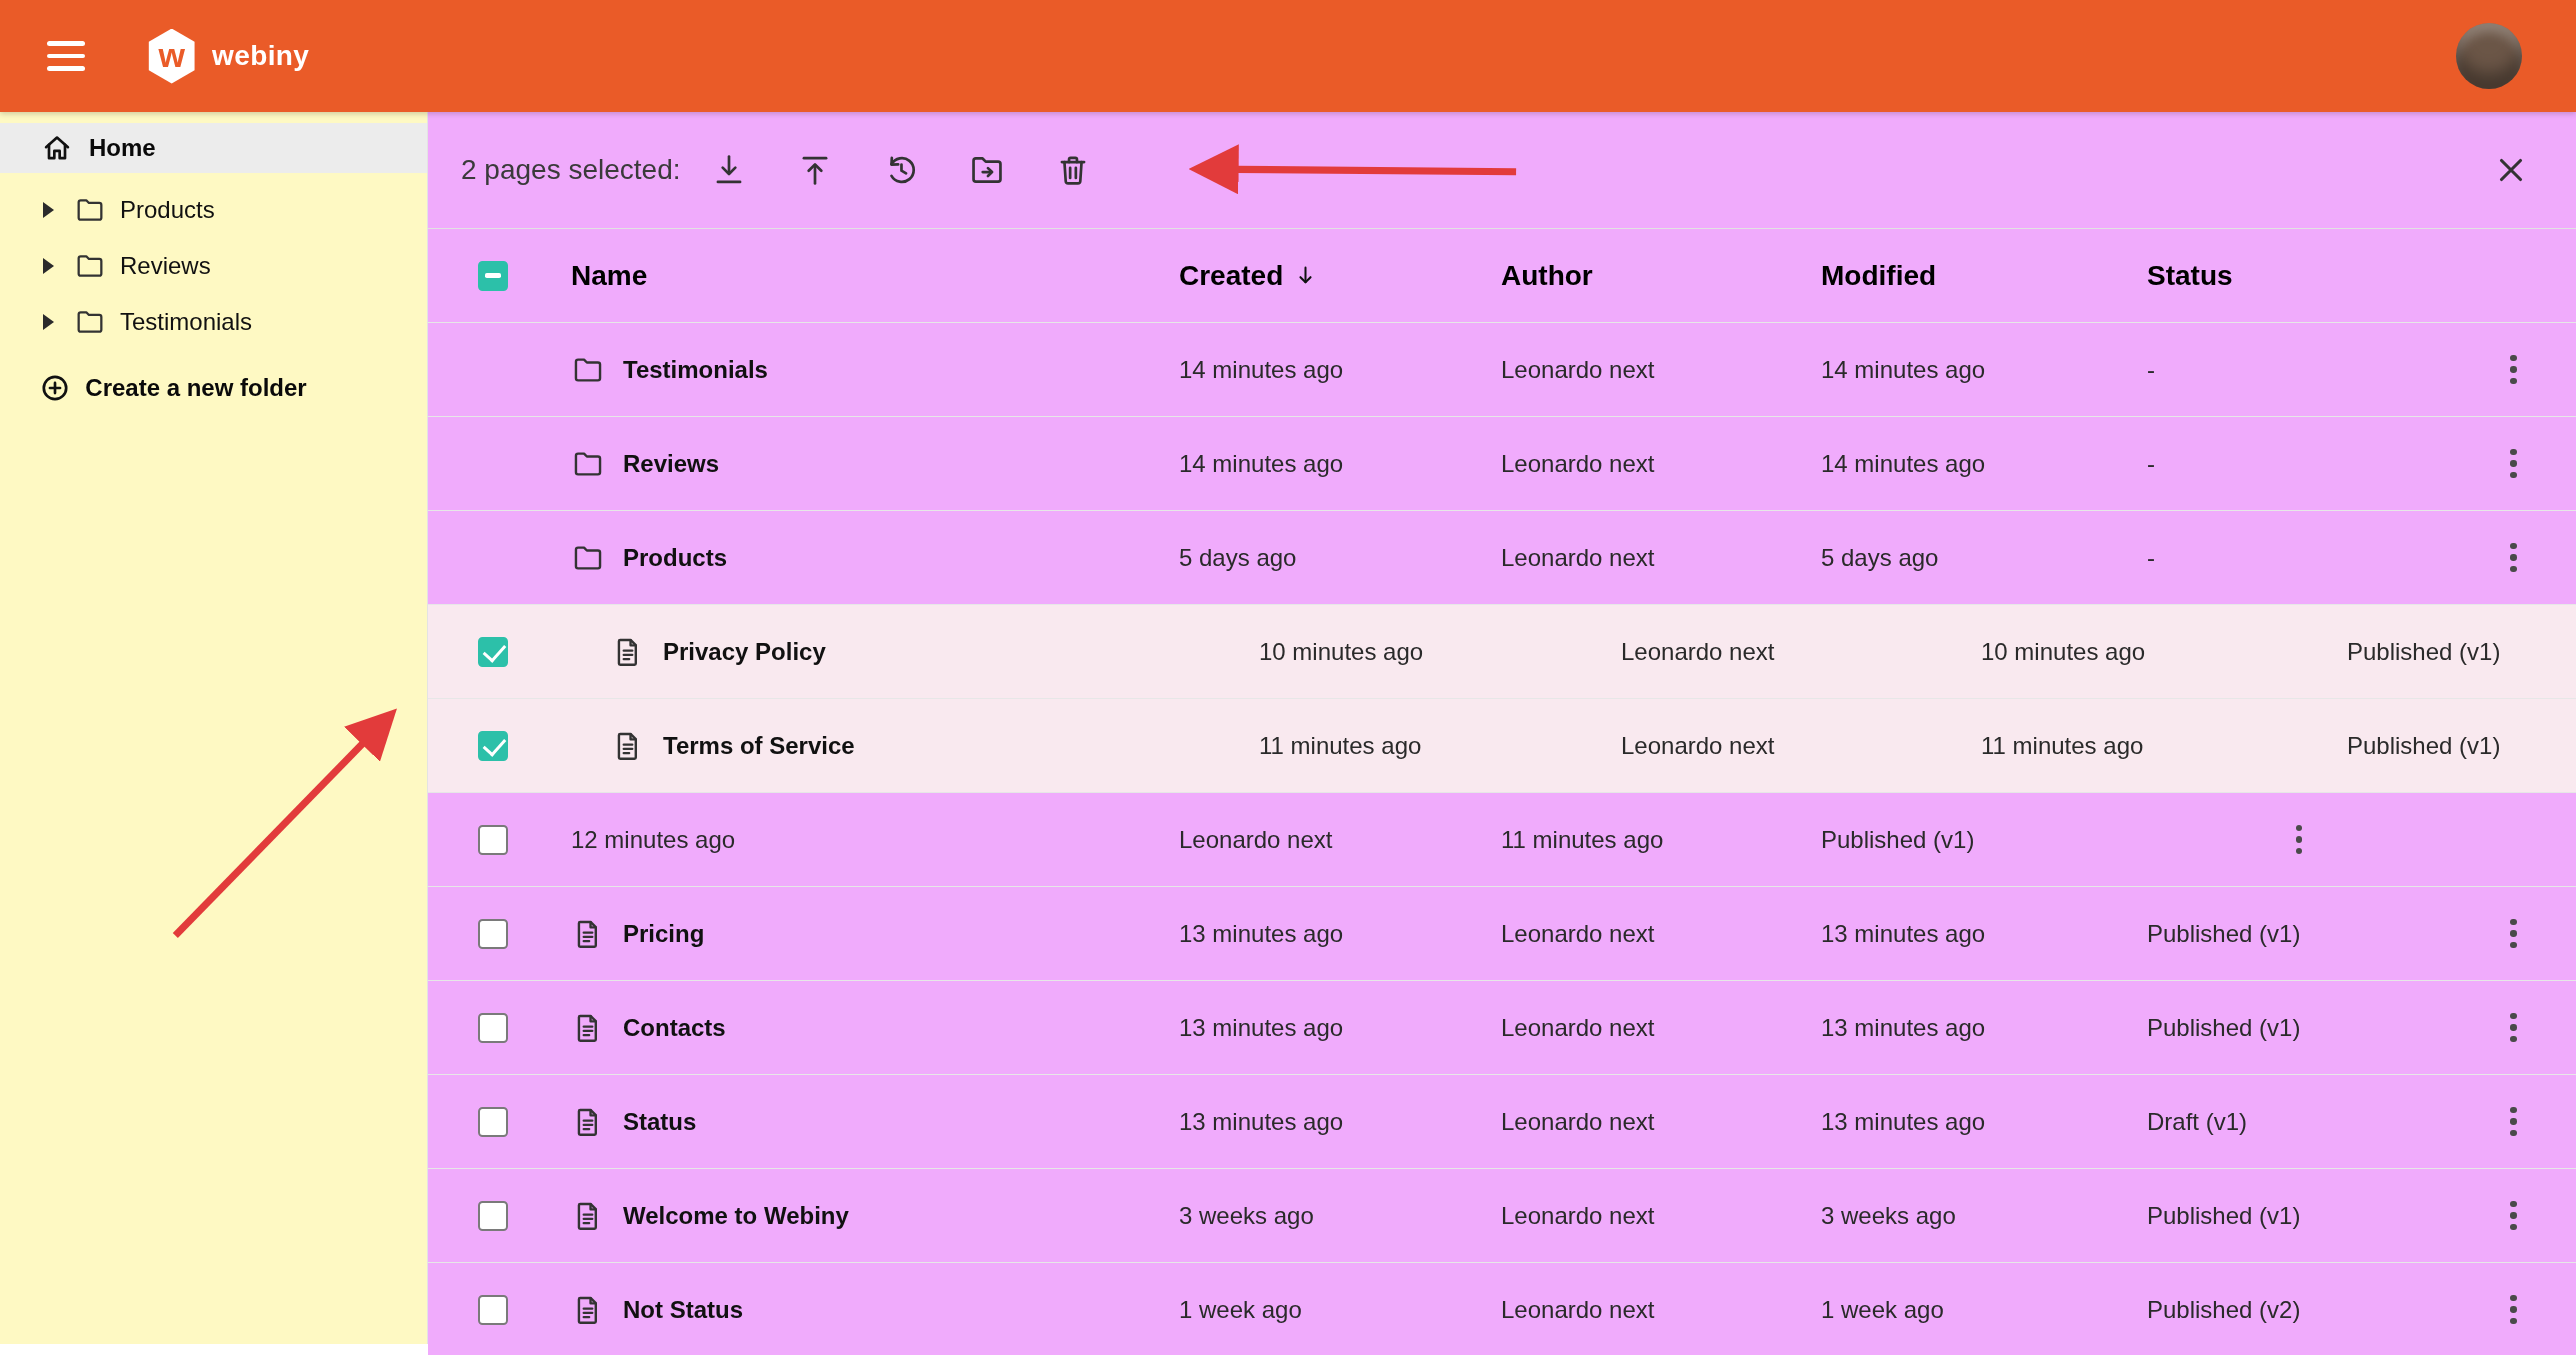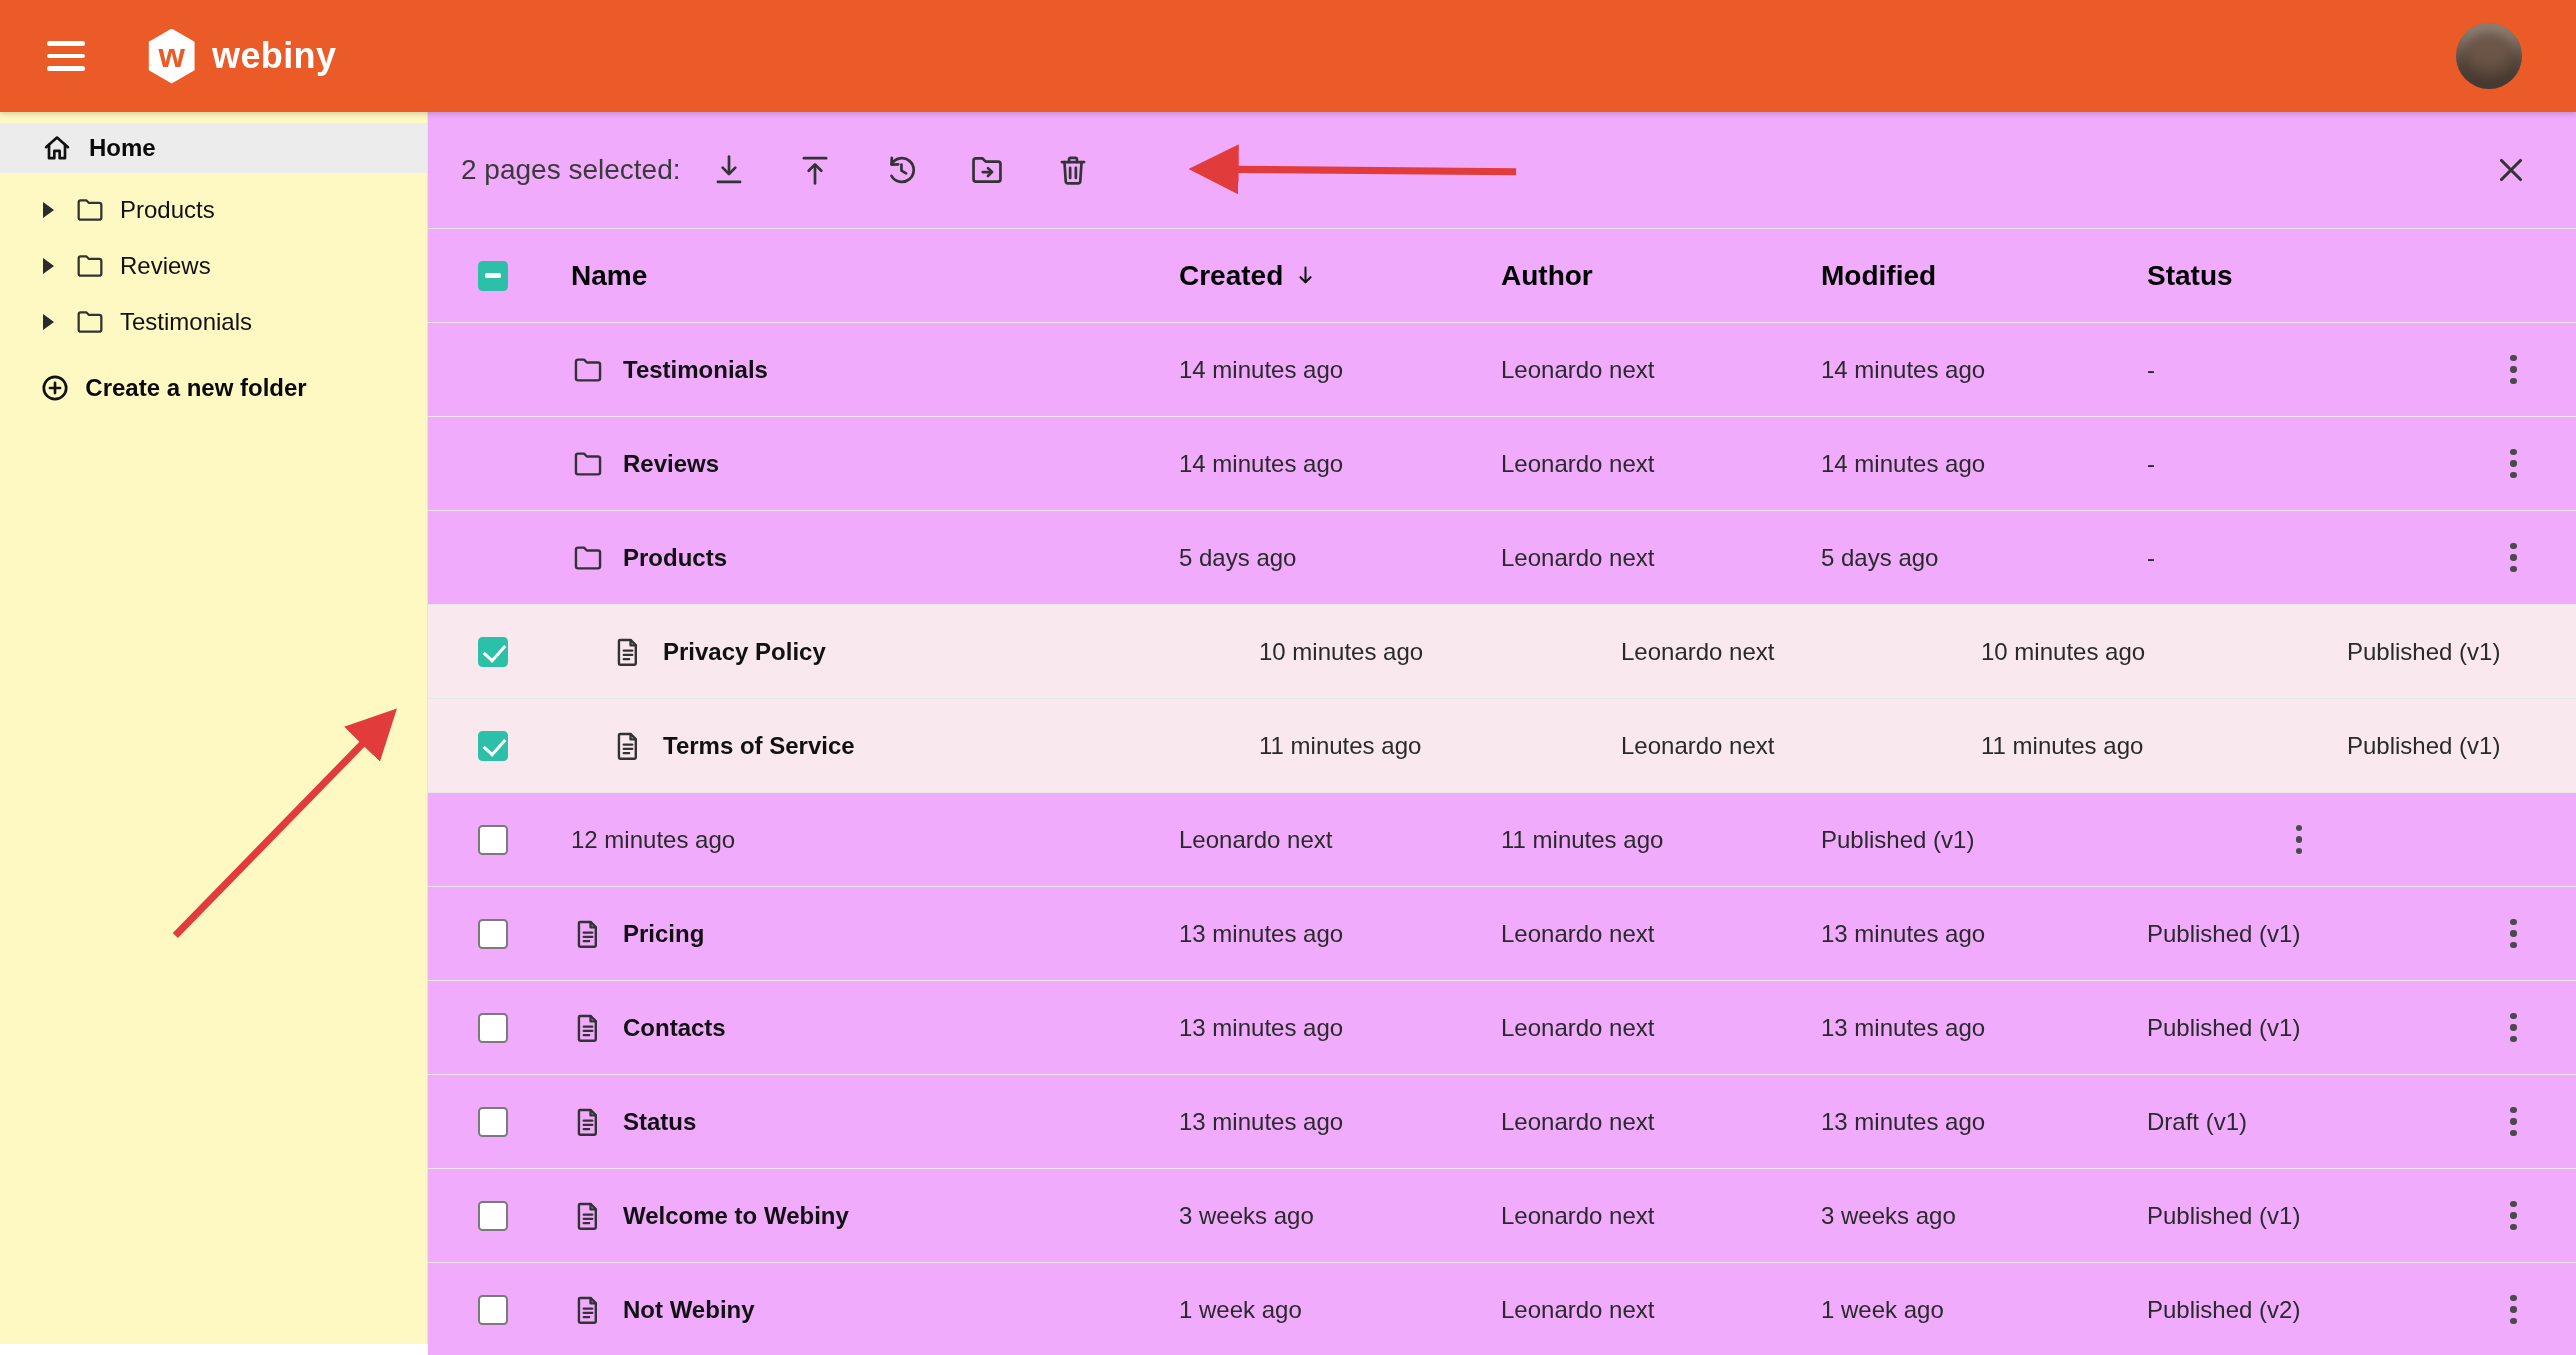--- a/index.html
+++ b/index.html
@@ -20,21 +20,21 @@
   .hamburger { background:none; border:none; cursor:pointer; width:63px; height:63px;
     display:flex; flex-direction:column; justify-content:center; gap:8px; margin-left:10.7px; }
   .hamburger .bar { display:block; width:38px; height:4.5px; background:#fff; border-radius:2.7px; }
   .brand { display:flex; align-items:center; gap:14.3px; margin-left:36px; cursor:pointer; }
   .brand-badge {
     width:52px; height:55px; background:#fff;
     clip-path: polygon(50% 0, 94% 24%, 94% 76%, 50% 100%, 6% 76%, 6% 24%);
     display:flex; align-items:center; justify-content:center;
   }
   .brand-badge span { color: var(--topbar-bg, #ea5b28); font-size:34px; font-weight:bold; line-height:1; margin-top:-2.7px; }
-  .brand-name { color:#fff; font-size:36px; font-weight:600; letter-spacing:0.4px; }
+  .brand-name { color:#fff; font-size:28px; font-weight:600; letter-spacing:0.4px; }
   .topbar-spacer { flex:1; }
   .avatar {
     width:66px; height:66px; border-radius:50%; margin-right:18px; cursor:pointer; border:none;
     background:
       radial-gradient(circle at 50% 38%, #d9b48f 0 30%, #8a6f5a 31% 45%, #3c3museum0 46%),
       radial-gradient(circle at 50% 40%, #d9b48f 0 34%, #55443a 35% 70%, #2e2622 71%);
     background-color:#6b5647;
     box-shadow: inset 0 -16px 16px rgba(0,0,0,.35), inset 0 9px 10.7px rgba(255,255,255,.25);
   }
 
@@ -494,21 +494,21 @@
     <div class="cell c-check">
       <div class="checkbox"></div>
     </div>
     <div class="cell c-name">
 
       <svg class="line-icon row-icon" viewBox="0 0 24 24">
         <path d="M6.5 3.5 h7.3 l3.7 3.7 v12.9 a0.9 0.9 0 0 1 -0.9 0.9 h-10.1 a0.9 0.9 0 0 1 -0.9 -0.9 V4.4 a0.9 0.9 0 0 1 0.9 -0.9 z"></path>
         <path d="M13.8 3.6 V7.3 H17.4"></path>
         <path d="M9 11 H15 M9 14 H15 M9 17 H12.8"></path>
       </svg>
-      <span class="name-text">Not Webiny</span>
+      <span class="name-text">Not Status</span>
     </div>
     <div class="cell">1 week ago</div>
     <div class="cell">Leonardo next</div>
     <div class="cell">1 week ago</div>
     <div class="cell">Published (v2)</div>
     <div class="cell c-menu">
       <button class="kebab">
               <i></i>
               <i></i>
               <i></i>

